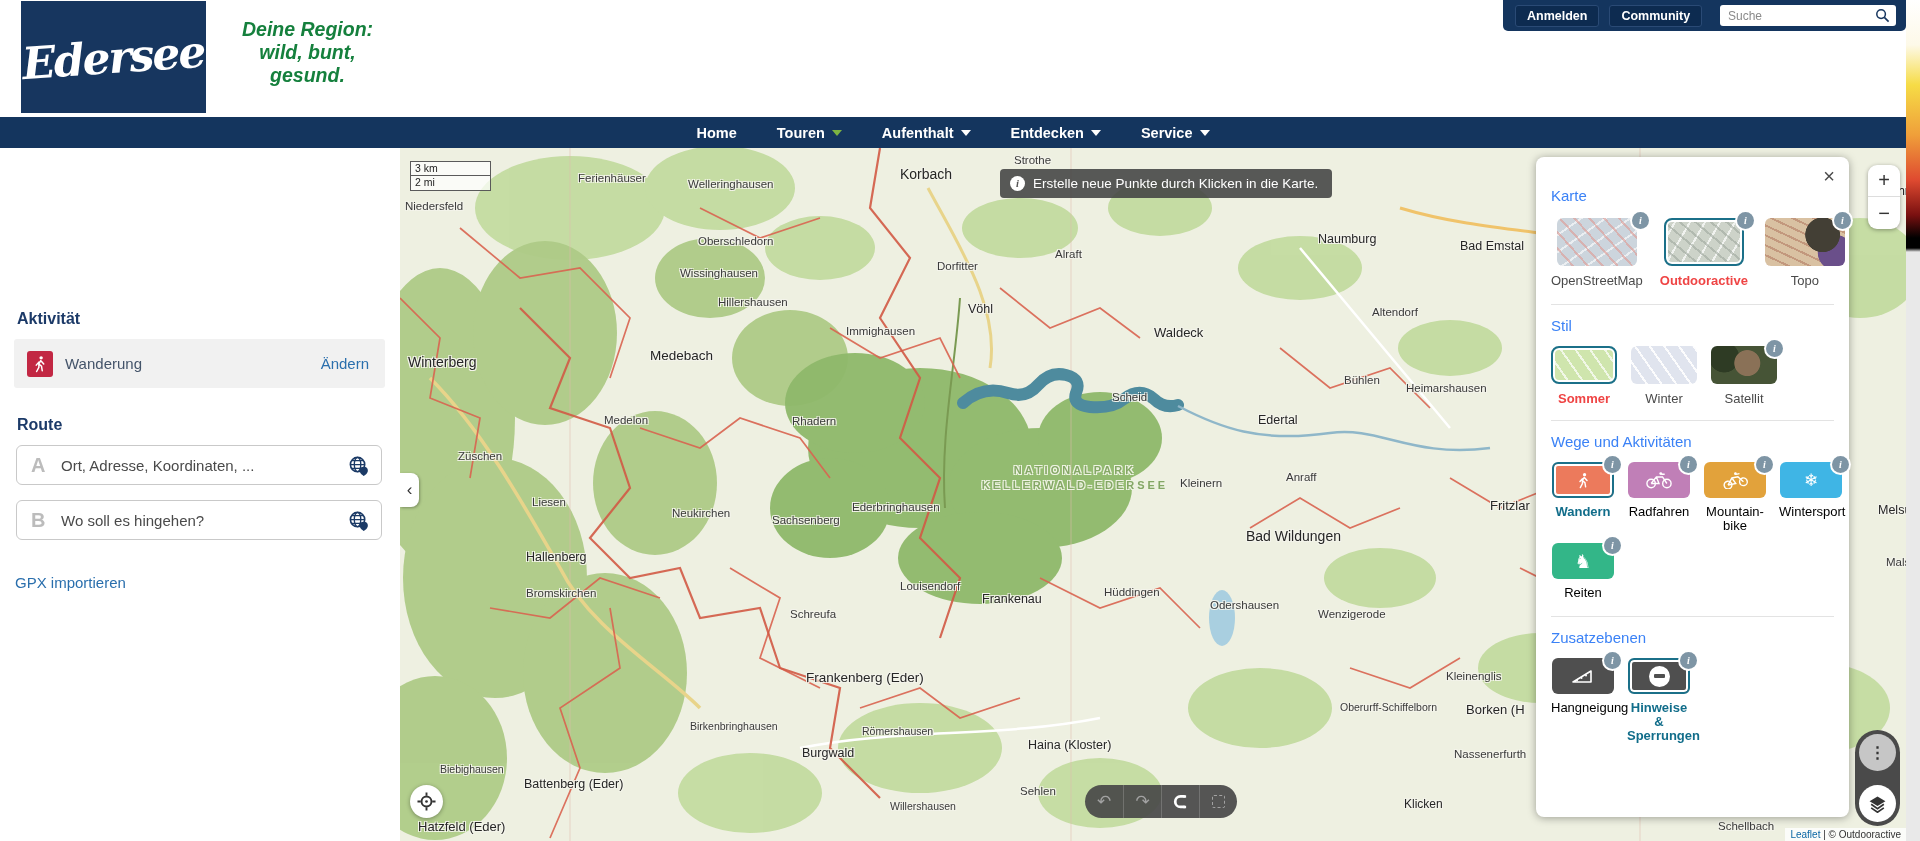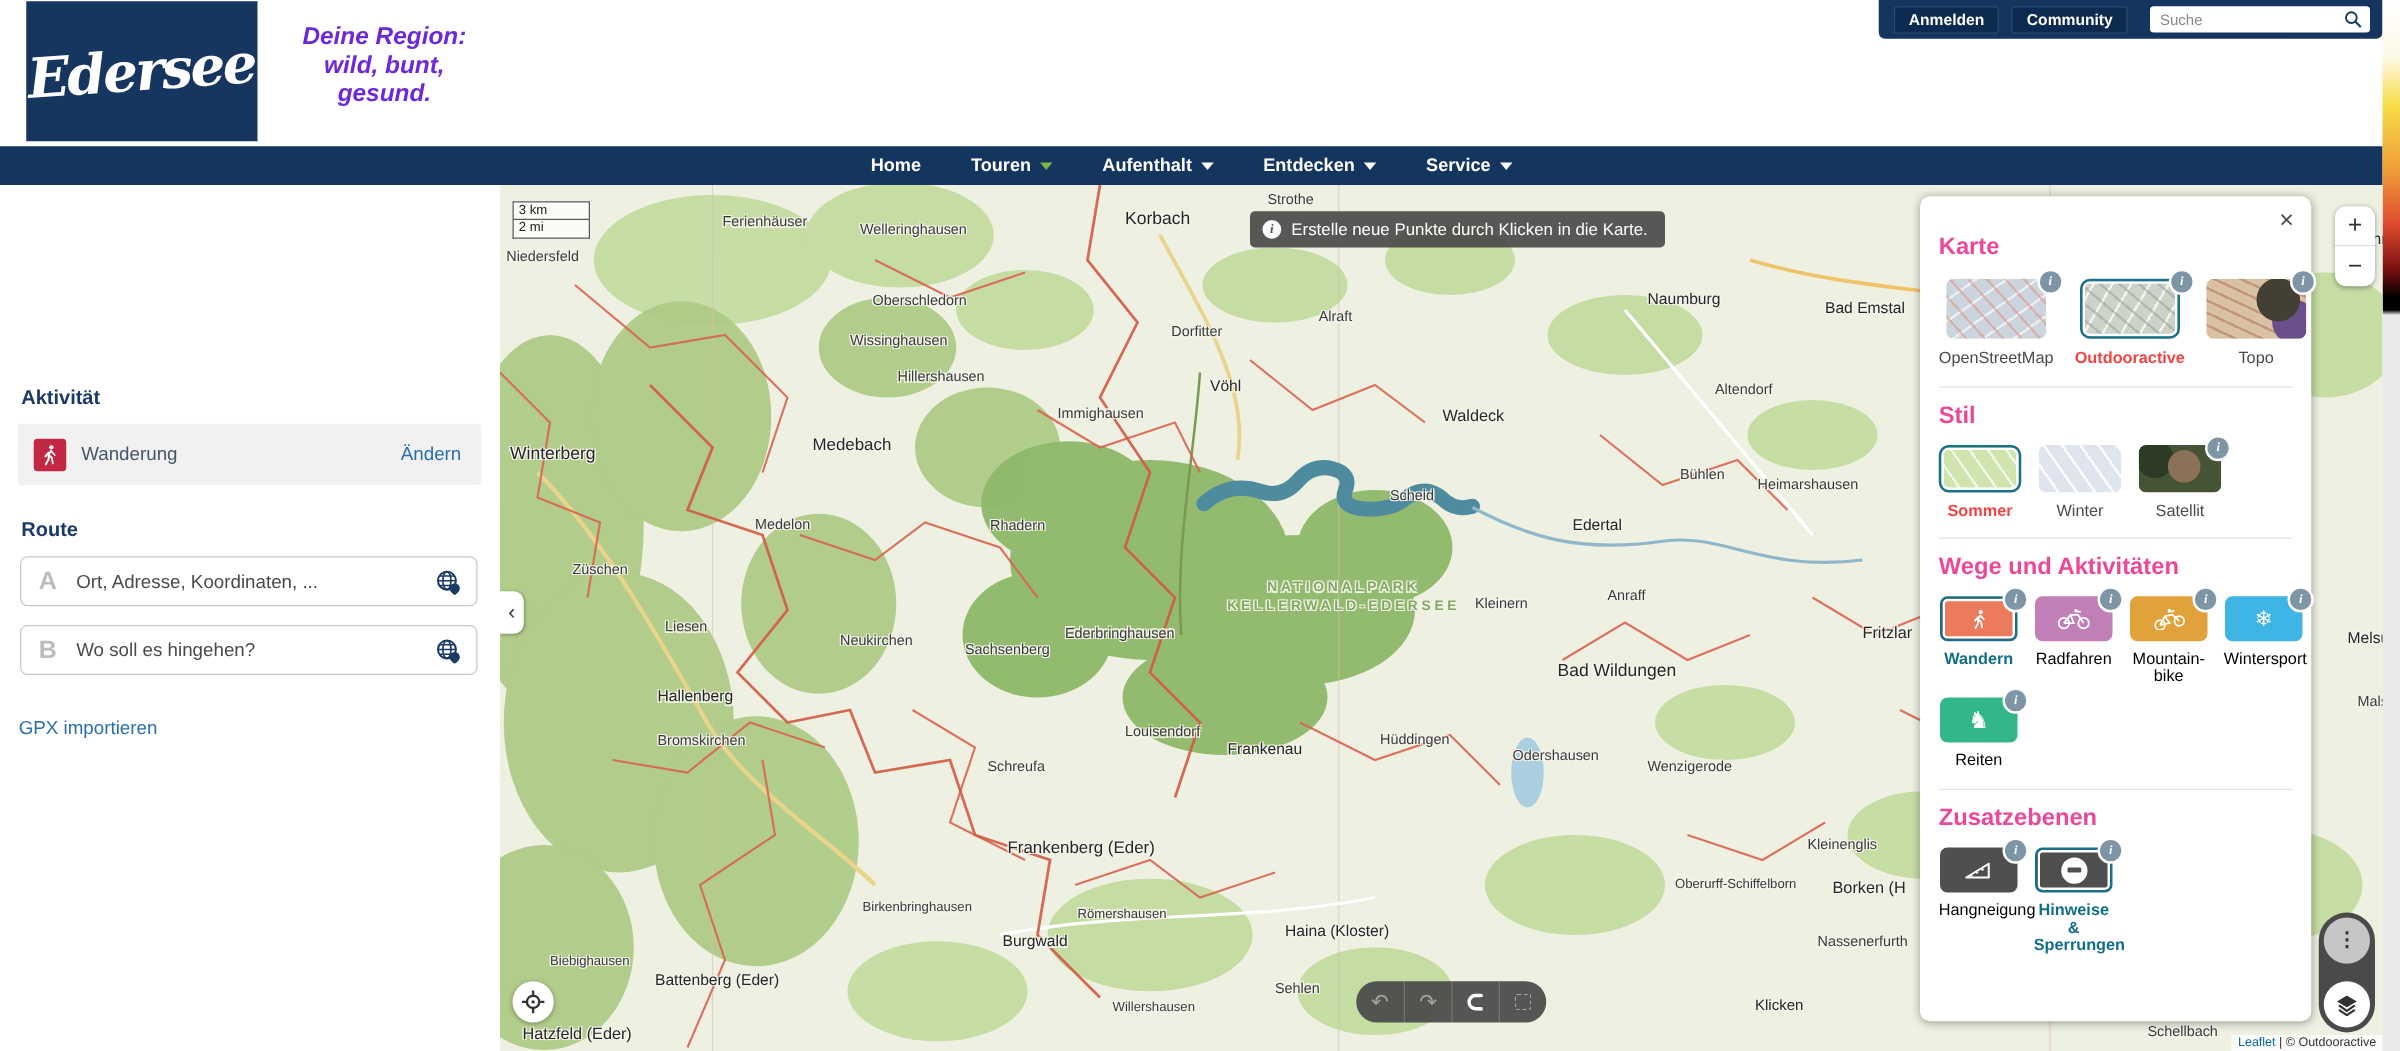--- a/index.html
+++ b/index.html
@@ -3,21 +3,21 @@
 <meta charset="utf-8">
 <style>
   * { margin:0; padding:0; box-sizing:border-box; }
   html,body { width:1920px; height:841px; overflow:hidden; font-family:"Liberation Sans",sans-serif; background:#fff; }
   .stage { position:relative; width:1920px; height:841px; }
 
   
   .header { position:absolute; left:0; top:0; width:1906px; height:117px; background:#fff; }
   .logo { position:absolute; left:21px; top:1px; width:185px; height:112px; background:#17365f; display:flex; align-items:center; justify-content:center; }
   .logo-text { color:#fff; font-family:"DejaVu Serif",serif; font-style:italic; font-weight:bold; font-size:44px; transform:rotate(-4deg); letter-spacing:-2px; }
-  .tagline { position:absolute; left:225px; top:18px; width:165px; text-align:center; color:#6d28d9; font-weight:bold; font-style:italic; font-size:19.5px; line-height:23px; }
+  .tagline { position:absolute; left:225px; top:18px; width:165px; text-align:center; color:#15803d; font-weight:bold; font-style:italic; font-size:19.5px; line-height:23px; }
   .topbar { position:absolute; left:1503px; top:0; width:403px; height:31px; background:#14355e; border-radius:0 0 5px 5px; display:flex; align-items:center; padding:0 10px 0 12px; gap:10px; }
   .topbtn { background:#0d2b50; border:1px solid #2a4a75; border-radius:3px; color:#fff; font-weight:bold; font-size:12.5px; padding:3px 11px; cursor:pointer; }
   .searchwrap { position:relative; margin-left:auto; }
   .searchwrap input { width:176px; height:21px; border:none; border-radius:3px; font-size:12px; padding:0 26px 0 8px; color:#333; background:#fff; }
   .searchwrap input::placeholder { color:#8a8a8a; }
   .search-ic { position:absolute; right:6px; top:3px; width:15px; height:15px; }
 
   
   .nav { position:absolute; left:0; top:117px; width:1906px; height:31px; background:#14355e; display:flex; align-items:center; justify-content:center; gap:40px; }
   .nav-item { color:#fff; font-weight:bold; font-size:14.5px; display:flex; align-items:center; cursor:pointer; }
@@ -45,21 +45,21 @@
 
   
   .map { position:absolute; left:400px; top:148px; width:1506px; height:693px; background:#eef0e1; overflow:hidden; }
   .map svg.base { position:absolute; left:0; top:0; }
   .town { position:absolute; font-size:11.5px; color:#3a3a3a; white-space:nowrap;
     text-shadow:-1px -1px 0 #f4f4ec,1px -1px 0 #f4f4ec,-1px 1px 0 #f4f4ec,1px 1px 0 #f4f4ec; }
   .town.bold { font-weight:normal; color:#262626; }
   .park-label { position:absolute; left:575px; top:315px; width:200px; text-align:center; font-size:11px; font-weight:bold; letter-spacing:3px; color:#84a765;
     text-shadow:-1px -1px 0 #eef3e2,1px -1px 0 #eef3e2,-1px 1px 0 #eef3e2,1px 1px 0 #eef3e2; line-height:15px; }
   .scalebar { position:absolute; left:10px; top:13px; font-size:10.5px; color:#222; }
-  .scalebox { width:62px; background:rgba(255,255,255,.72); border:1.5px solid #5a5a5a; padding:0 4px; height:15px; line-height:13px; }
+  .scalebox { width:81px; background:rgba(255,255,255,.72); border:1.5px solid #5a5a5a; padding:0 4px; height:15px; line-height:13px; }
   .scalebox.mi { border-top:none; }
   .toast { position:absolute; left:600px; top:21px; background:rgba(66,66,66,.88); border-radius:4px; color:#fff; font-size:13.5px; padding:7px 14px 7px 10px; display:flex; align-items:center; gap:8px; }
   .collapse-tab { position:absolute; left:0; top:325px; width:19px; height:34px; background:#fff; border-radius:0 8px 8px 0; box-shadow:1px 1px 3px rgba(0,0,0,.3); display:flex; align-items:center; justify-content:center; color:#333; font-size:17px; cursor:pointer; }
   .zoomctl { position:absolute; left:1468px; top:17px; width:32px; background:#fff; border-radius:9px; box-shadow:0 1px 4px rgba(0,0,0,.35); overflow:hidden; }
   .zoombtn { width:32px; height:32px; display:flex; align-items:center; justify-content:center; font-size:20px; color:#333; cursor:pointer; }
   .zoombtn:first-child { border-bottom:1px solid #ddd; }
   .locate { position:absolute; left:10px; top:637px; width:33px; height:33px; border-radius:50%; background:#fff; box-shadow:0 1px 4px rgba(0,0,0,.35); display:flex; align-items:center; justify-content:center; cursor:pointer; }
   .editbar { position:absolute; left:685px; top:637px; height:33px; background:rgba(72,72,72,.92); border-radius:17px; display:flex; align-items:center; }
   .editbtn { width:38px; height:33px; display:flex; align-items:center; justify-content:center; color:#a2a2a2; font-size:17px; cursor:pointer; }
   .editbtn + .editbtn { border-left:1px solid rgba(255,255,255,.18); }
@@ -67,21 +67,21 @@
   .stackpill { position:absolute; left:1455px; top:582px; width:45px; height:96px; background:#4a4a4a; border-radius:23px; display:flex; flex-direction:column; align-items:center; justify-content:space-between; padding:4px 0; }
   .pillcircle { width:37px; height:37px; border-radius:50%; display:flex; align-items:center; justify-content:center; cursor:pointer; }
   .pillcircle.gray { background:#c6c6c6; color:#333; font-size:16px; font-weight:bold; letter-spacing:0; line-height:6px; }
   .pillcircle.white { background:#fff; }
   .attribution { position:absolute; right:0; bottom:0; background:rgba(255,255,255,.78); font-size:10px; color:#333; padding:1px 5px; }
   .attribution .leaf { color:#0a66a4; }
 
   
   .panel { position:absolute; left:1536px; top:157px; width:313px; height:660px; background:#fff; border-radius:8px; box-shadow:0 1px 8px rgba(0,0,0,.35); padding:0 15px; }
   .panel-close { position:absolute; right:14px; top:8px; font-size:20px; color:#4a4a4a; cursor:pointer; }
-  .p-title { font-size:19px; font-weight:bold; color:#ec4899; }
+  .p-title { font-size:15px; font-weight:normal; color:#3b82f6; }
   .p-divider { border-top:1px solid #e3e3e3; }
   .thumb-row { display:flex; gap:17px; }
   .thumb-item { display:flex; flex-direction:column; align-items:center; cursor:pointer; position:relative; }
   .thumb { width:80px; height:48px; border-radius:6px; position:relative; }
   .thumb.small { width:66px; height:38px; }
   .sel { border:2px solid #1b7089; box-shadow:inset 0 0 0 2px #fff; border-radius:8px; }
   .t-label { margin-top:8px; font-size:13px; color:#4a4a4a; text-align:center; line-height:14px; }
   .t-label.on { color:#ef4444; font-weight:bold; }
   .ibadge { position:absolute; top:-6px; right:-6px; width:17px; height:17px; border-radius:50%; background:#7e95a5; box-shadow:0 0 0 2px #fff; color:#fff; font-size:10px; font-weight:bold; font-style:italic; font-family:"Liberation Serif",serif; display:flex; align-items:center; justify-content:center; z-index:2; }
   .tile { width:62px; height:36px; border-radius:6px; position:relative; display:flex; align-items:center; justify-content:center; }

